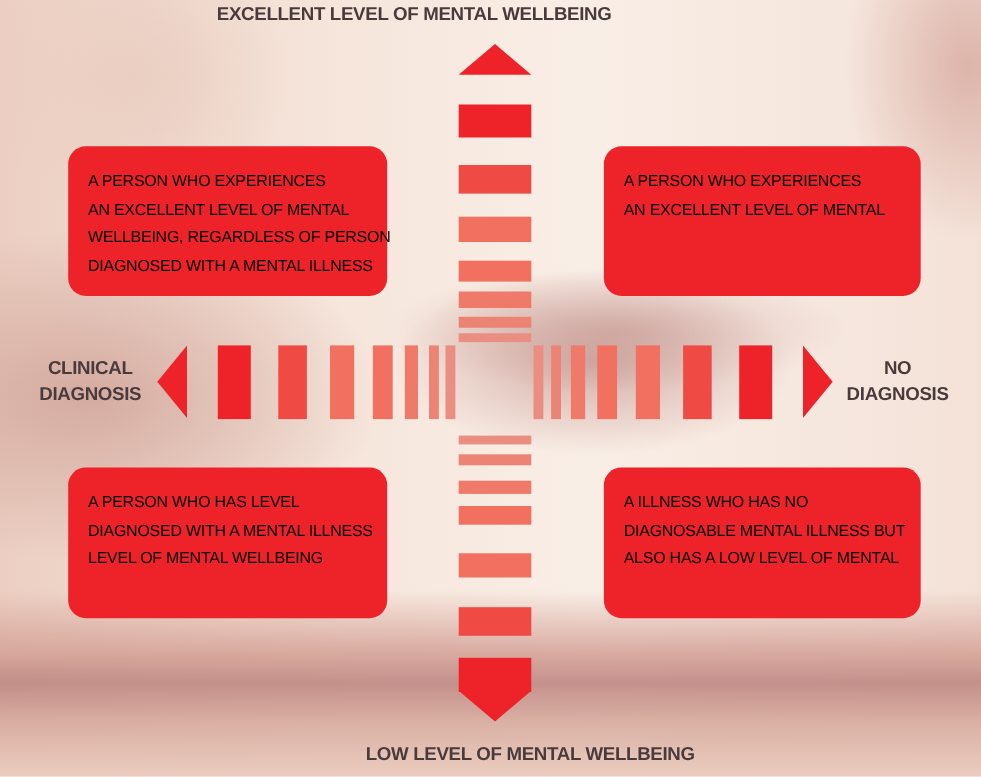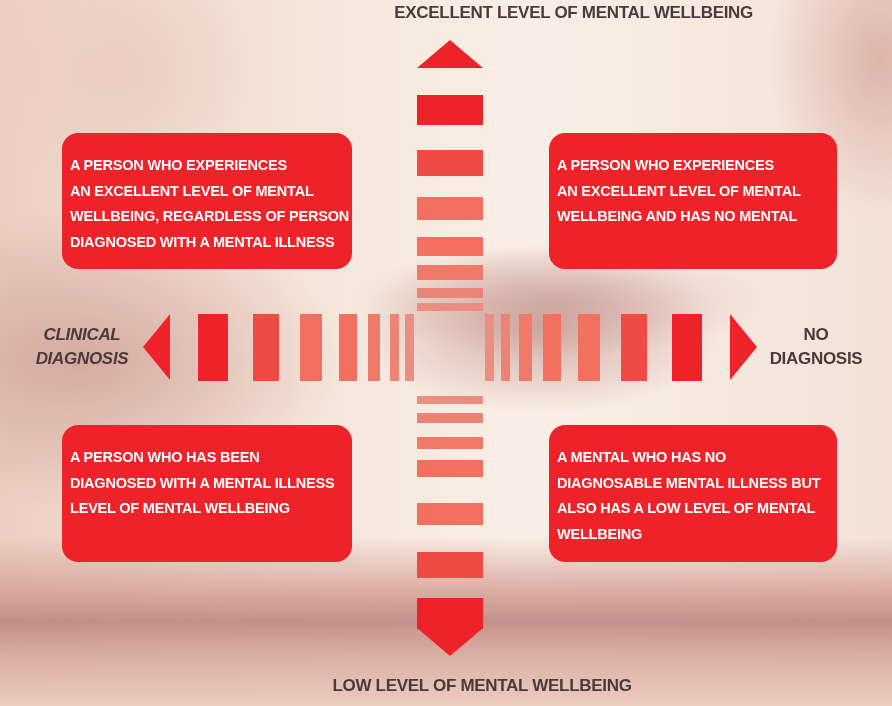--- a/index.html
+++ b/index.html
@@ -16,29 +16,29 @@
       radial-gradient(ellipse 360px 200px at 80px 360px, rgba(206,160,150,0.8), rgba(206,160,150,0) 75%),
       radial-gradient(ellipse 180px 160px at 120px 70px, rgba(233,205,192,0.9), rgba(233,205,192,0) 80%),
       radial-gradient(ellipse 140px 200px at 880px 60px, rgba(210,160,150,0.7), rgba(210,160,150,0) 80%),
       linear-gradient(180deg, rgba(249,238,230,0) 0%, rgba(249,238,230,0) 76%, rgba(212,160,150,0.85) 84%, rgba(190,135,130,0.9) 88%, rgba(215,170,158,0.9) 93%, rgba(235,205,192,1) 100%),
       linear-gradient(90deg, #eccfc2 0%, #f6e6dc 35%, #f9eee6 60%, #f4e2d8 100%);
   }
   .axis-label {
     position: absolute; color: #4a3a3c; font-weight: bold;
     font-size: 17px; letter-spacing: -0.3px; text-align: center; line-height: 24px;
   }
-  #label-top { left: 0; width: 753px; top: 1px; text-align: right; }
+  #label-top { left: 0; width: 753px; top: 1px; }
   #label-bottom { left: 0; width: 892px; top: 674px; padding-left: 36px; }
-  #label-left { left: 18px; width: 128px; top: 323px; font-style: italic; }
+  #label-left { left: 18px; width: 128px; top: 323px; }
   #label-right { left: 752px; width: 128px; top: 323px; }
 
   .box {
     position: absolute; background: #ee2229; border-radius: 16px;
-    color: #ffffff; font-weight: bold; font-size: 14.5px; line-height: 25.5px;
-    padding: 20px 16px 0 8px; box-sizing: border-box; letter-spacing: -0.2px;
+    color: #000000; font-weight: normal; font-size: 14.5px; line-height: 25.5px;
+    padding: 20px 16px 0 18px; box-sizing: border-box; letter-spacing: -0.2px;
   }
   .box span { display: block; white-space: nowrap; }
   #box-tl { left: 62px; top: 133px; width: 290px; height: 136px; }
   #box-tr { left: 549px; top: 133px; width: 288px; height: 136px; }
   #box-bl { left: 62px; top: 425px; width: 290px; height: 137px; }
   #box-br { left: 549px; top: 425px; width: 288px; height: 137px; }
 
   .bar { position: absolute; }
   .arrow { position: absolute; width: 0; height: 0; }
   #arrow-up { left: 417px; top: 40px; border-left: 33px solid transparent; border-right: 33px solid transparent; border-bottom: 28px solid #ee2229; }
@@ -102,25 +102,23 @@
 
 <div class="box" id="box-tl">
   <span>A PERSON WHO EXPERIENCES</span>
   <span>AN EXCELLENT LEVEL OF MENTAL</span>
   <span>WELLBEING, REGARDLESS OF PERSON</span>
   <span>DIAGNOSED WITH A MENTAL ILLNESS</span>
 </div>
 <div class="box" id="box-tr">
   <span>A PERSON WHO EXPERIENCES</span>
   <span>AN EXCELLENT LEVEL OF MENTAL</span>
-  <span>WELLBEING AND HAS NO MENTAL</span>
 </div>
 <div class="box" id="box-bl">
-  <span>A PERSON WHO HAS BEEN</span>
+  <span>A PERSON WHO HAS LEVEL</span>
   <span>DIAGNOSED WITH A MENTAL ILLNESS</span>
   <span>LEVEL OF MENTAL WELLBEING</span>
 </div>
 <div class="box" id="box-br">
-  <span>A MENTAL WHO HAS NO</span>
+  <span>A ILLNESS WHO HAS NO</span>
   <span>DIAGNOSABLE MENTAL ILLNESS BUT</span>
   <span>ALSO HAS A LOW LEVEL OF MENTAL</span>
-  <span>WELLBEING</span>
 </div>
 
 </body></html>

